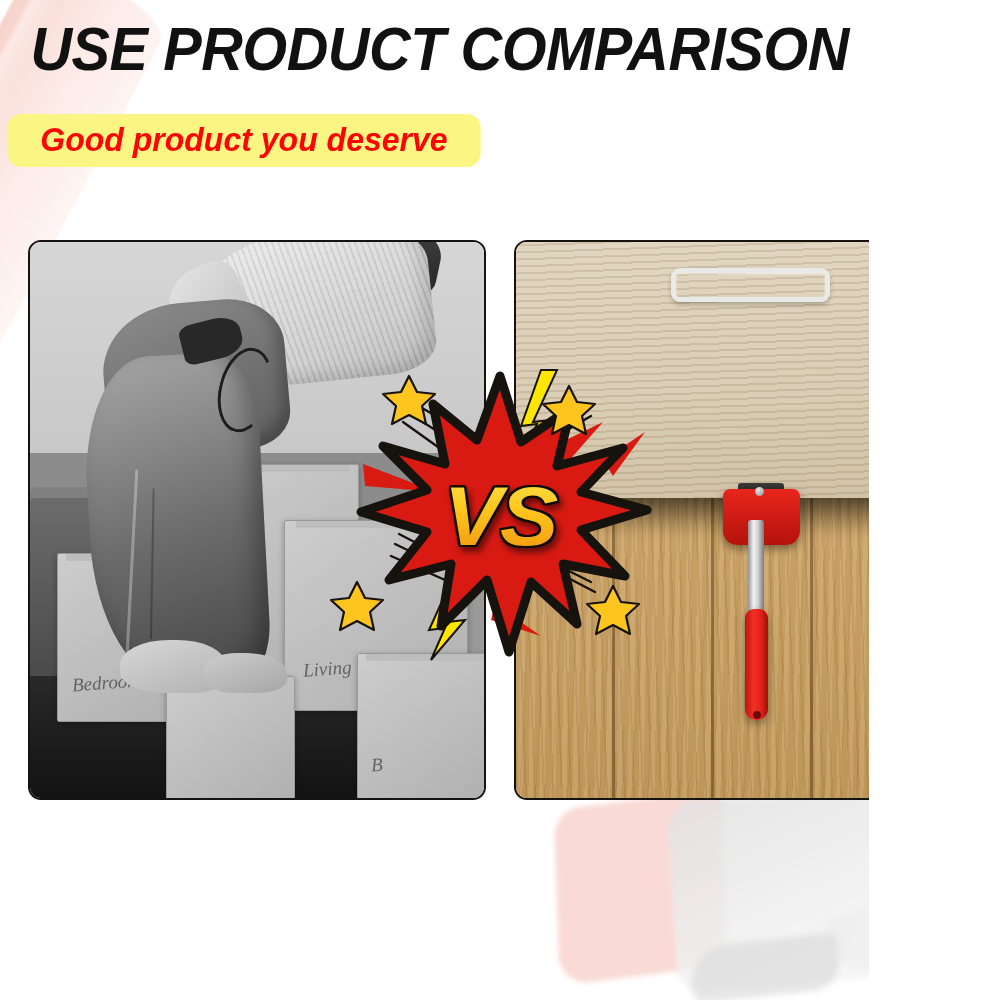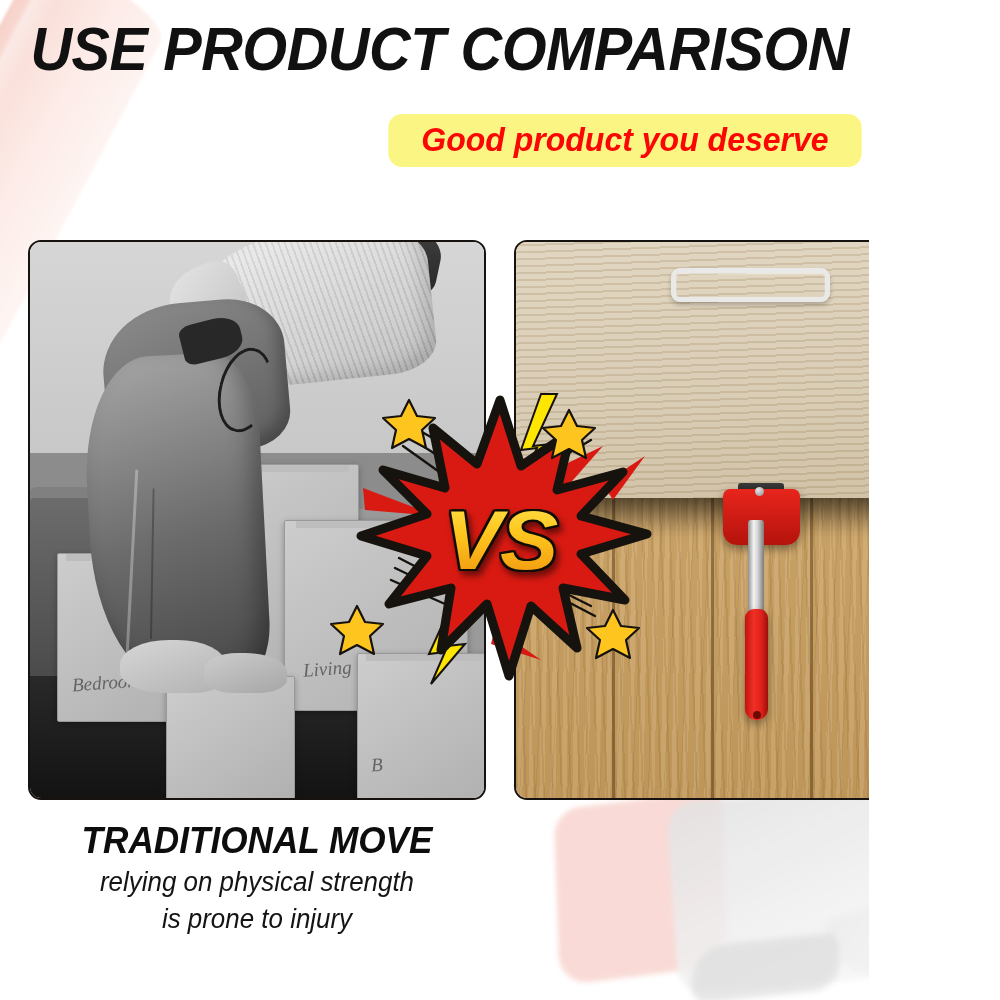--- a/index.html
+++ b/index.html
@@ -56,21 +56,21 @@
   .title{
     position:absolute;left:0;right:0;top:18px;
     text-align:center;
     font-size:62px;line-height:1;
     font-weight:bold;font-style:italic;
     letter-spacing:-0.5px;
     color:#111111;
     transform:scaleX(.93);
     white-space:nowrap;
   }
-  .sub-wrap{position:absolute;left:0;right:0;top:114px;text-align:right;}
+  .sub-wrap{position:absolute;left:0;right:0;top:114px;text-align:left;}
   .subtitle{
     display:inline-block;
     background:#fbf683;
     border-radius:14px;
     padding:9px 34px 11px 34px;
     font-size:33px;line-height:1;
     font-weight:bold;font-style:italic;
     color:#fb0505;
     transform:scaleX(.97);
   }
@@ -215,21 +215,21 @@
     border-radius:50%;}
   .dolly-notch{position:absolute;left:40%;bottom:-3%;width:20%;height:26%;
     background:#8e0d07;border-radius:50% 50% 6px 6px;}
   .dolly-wheel{position:absolute;left:4%;bottom:-7%;width:22%;height:24%;
     background:#7d0a05;border-radius:50%;}
   .dolly-wheel2{position:absolute;right:4%;bottom:-7%;width:22%;height:24%;
     background:#7d0a05;border-radius:50%;}
 
   
   .vs-wrap{
-    position:absolute;left:345px;top:392px;width:310px;height:290px;
+    position:absolute;left:345px;top:368px;width:310px;height:290px;
     pointer-events:none;
   }
   .vs-wrap svg{width:100%;height:100%;display:block;overflow:visible;}
   .vs-text{
     position:absolute;left:0;right:0;top:106px;
     text-align:center;
     font-size:84px;line-height:1;
     font-weight:bold;font-style:italic;
     letter-spacing:-2px;
     background:linear-gradient(180deg,#ffe14a 0%,#ffc61e 42%,#f0950e 100%);
@@ -375,19 +375,14 @@
       <g fill="#ffc51f" stroke="#16120d" stroke-width="2.2" stroke-linejoin="round">
         <path d="M64 8 L72 24 L90 26 L77 38 L81 56 L64 47 L47 56 L51 38 L38 26 L56 24 Z"></path>
         <path d="M224 18 L232 34 L250 36 L237 48 L241 66 L224 57 L207 66 L211 48 L198 36 L216 34 Z"></path>
         <path d="M12 214 L20 230 L38 232 L25 244 L29 262 L12 253 L-5 262 L-1 244 L-14 232 L4 230 Z"></path>
         <path d="M268 218 L276 234 L294 236 L281 248 L285 266 L268 257 L251 266 L255 248 L242 236 L260 234 Z"></path>
       </g>
     </svg>
     <div class="vs-text">VS</div>
   </div>
 
-  <div class="cap cap-left">
-    <h3>TRADITIONAL MOVE</h3>
-    <p>relying on physical strength</p>
-    <p>is prone to injury</p>
-  </div>
 
 </div>
 
 </body></html>

